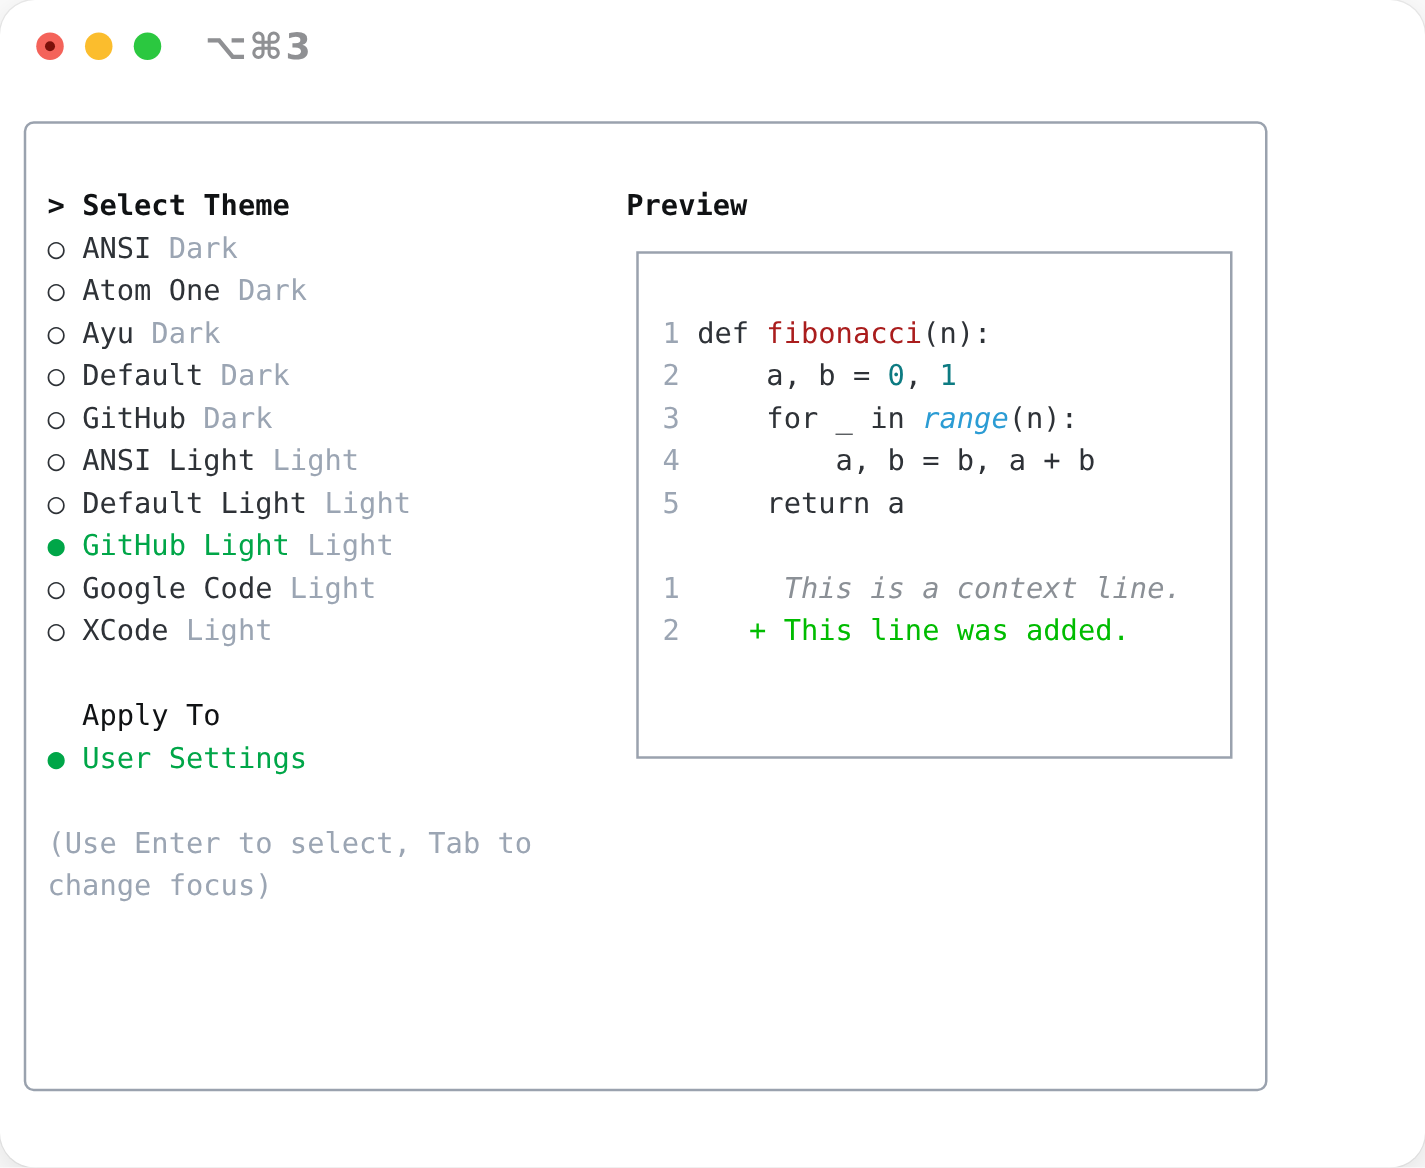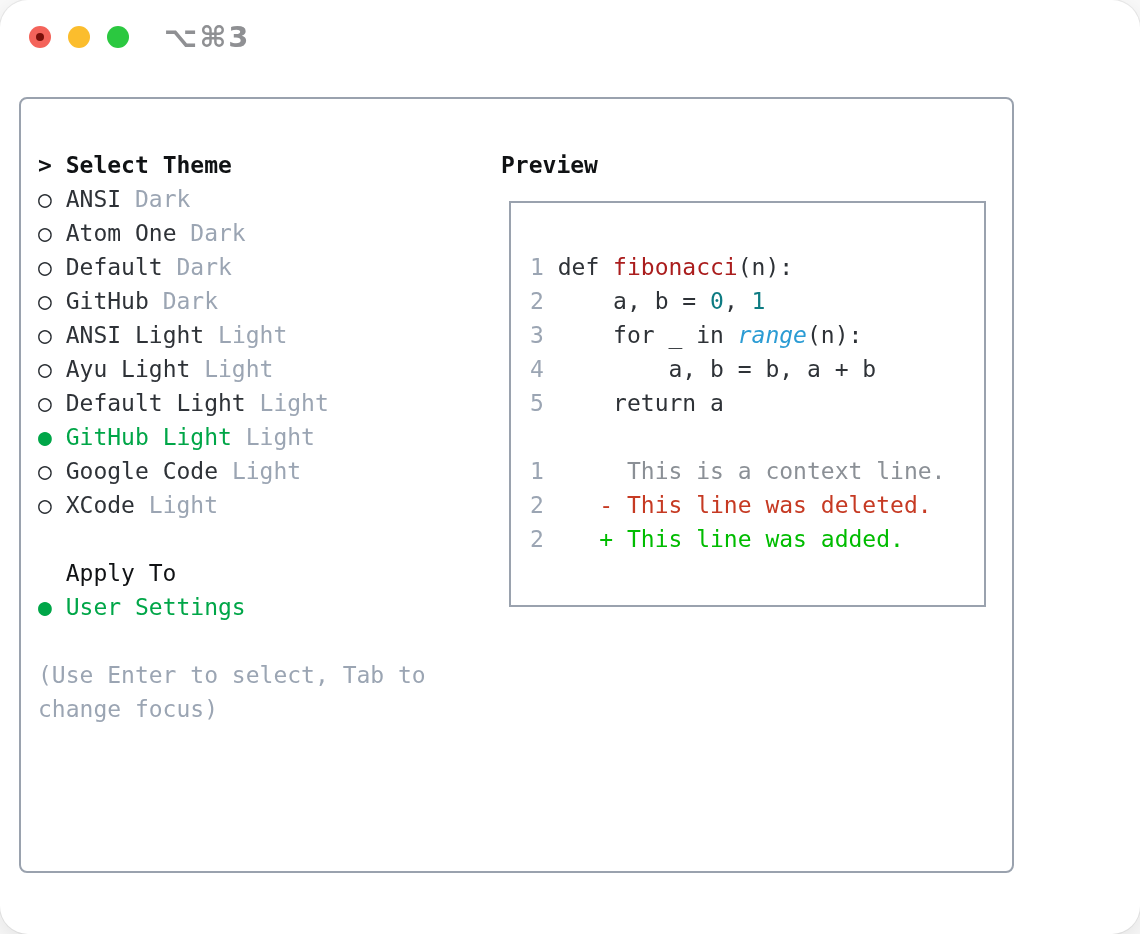--- a/index.html
+++ b/index.html
@@ -35,21 +35,21 @@
                  font-weight:bold;color:var(--heading);}
   .preview-box{position:absolute;left:509px;top:201px;width:477px;height:406px;box-sizing:border-box;
                border:2px solid var(--border);background:#fff;}
   .plines{position:absolute;left:19px;top:47px;font-size:23px;line-height:34px;}
   .pline{height:34px;white-space:pre;}
   .c-ln{color:var(--muted);}
   .c-code{color:var(--text);}
   .c-fn{color:var(--func-red);}
   .c-num{color:var(--number-teal);}
   .c-bi{color:var(--builtin-blue);font-style:italic;}
-  .c-ctx{color:var(--context-gray);}
+  .c-ctx{color:var(--context-gray);font-style:italic;}
   .c-del{color:var(--deleted-red);}
   .c-add{color:var(--added-green);}
 </style>
 </head>
 <body>
 
 <div class="window">
 
   <span class="light light-red">
       <span class="dot"></span>
@@ -58,24 +58,24 @@
   <span class="light light-green"></span>
   <span class="win-title">⌥⌘3</span>
 
   <div class="panel"></div>
 
   <div class="left">
     <div class="row hdr-row"><span class="caret">&gt; </span><span>Select Theme</span></div>
     <div id="themes">
         <div class="row item"><span class="bullet">○ </span><span class="name">ANSI</span><span class="tag"> Dark</span></div>
         <div class="row item"><span class="bullet">○ </span><span class="name">Atom One</span><span class="tag"> Dark</span></div>
+        <div class="row item"><span class="bullet">○ </span><span class="name">Ayu</span><span class="tag"> Dark</span></div>
         <div class="row item"><span class="bullet">○ </span><span class="name">Default</span><span class="tag"> Dark</span></div>
         <div class="row item"><span class="bullet">○ </span><span class="name">GitHub</span><span class="tag"> Dark</span></div>
         <div class="row item"><span class="bullet">○ </span><span class="name">ANSI Light</span><span class="tag"> Light</span></div>
-        <div class="row item"><span class="bullet">○ </span><span class="name">Ayu Light</span><span class="tag"> Light</span></div>
         <div class="row item"><span class="bullet">○ </span><span class="name">Default Light</span><span class="tag"> Light</span></div>
         <div class="row item sel"><span class="bullet">● </span><span class="name">GitHub Light</span><span class="tag"> Light</span></div>
         <div class="row item"><span class="bullet">○ </span><span class="name">Google Code</span><span class="tag"> Light</span></div>
         <div class="row item"><span class="bullet">○ </span><span class="name">XCode</span><span class="tag"> Light</span></div>
       </div>
     <div class="row blank"></div>
     <div class="row apply-hdr">Apply To</div>
     <div id="applyopts">
         <div class="row item sel"><span class="bullet">● </span><span class="name">User Settings</span></div>
       </div>
@@ -87,18 +87,17 @@
   <div class="preview-title">Preview</div>
   <div class="preview-box">
     <div class="plines" id="plines">
         <div class="pline"><span class="c-ln">1 </span><span class="c-code">def </span><span class="c-fn">fibonacci</span><span class="c-code">(n):</span></div>
         <div class="pline"><span class="c-ln">2 </span><span class="c-code">    a, b = </span><span class="c-num">0</span><span class="c-code">, </span><span class="c-num">1</span></div>
         <div class="pline"><span class="c-ln">3 </span><span class="c-code">    for _ in </span><span class="c-bi">range</span><span class="c-code">(n):</span></div>
         <div class="pline"><span class="c-ln">4 </span><span class="c-code">        a, b = b, a + b</span></div>
         <div class="pline"><span class="c-ln">5 </span><span class="c-code">    return a</span></div>
         <div class="pline"></div>
         <div class="pline"><span class="c-ln">1</span><span class="c-ctx">      This is a context line.</span></div>
-        <div class="pline"><span class="c-ln">2</span><span class="c-code">    </span><span class="c-del">- This line was deleted.</span></div>
         <div class="pline"><span class="c-ln">2</span><span class="c-code">    </span><span class="c-add">+ This line was added.</span></div>
       </div>
   </div>
 
 </div>
 
 </body></html>

